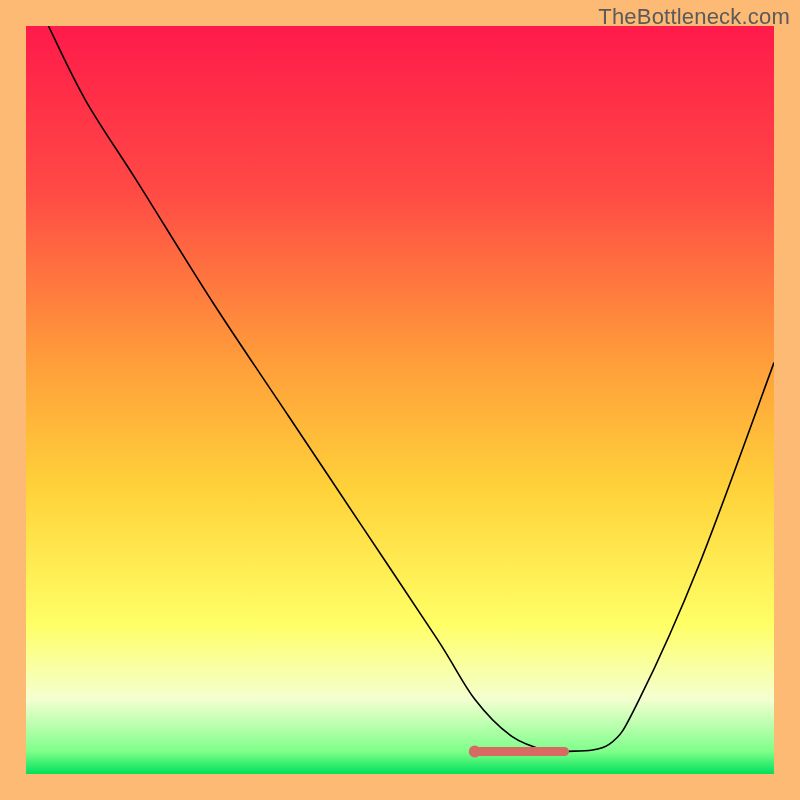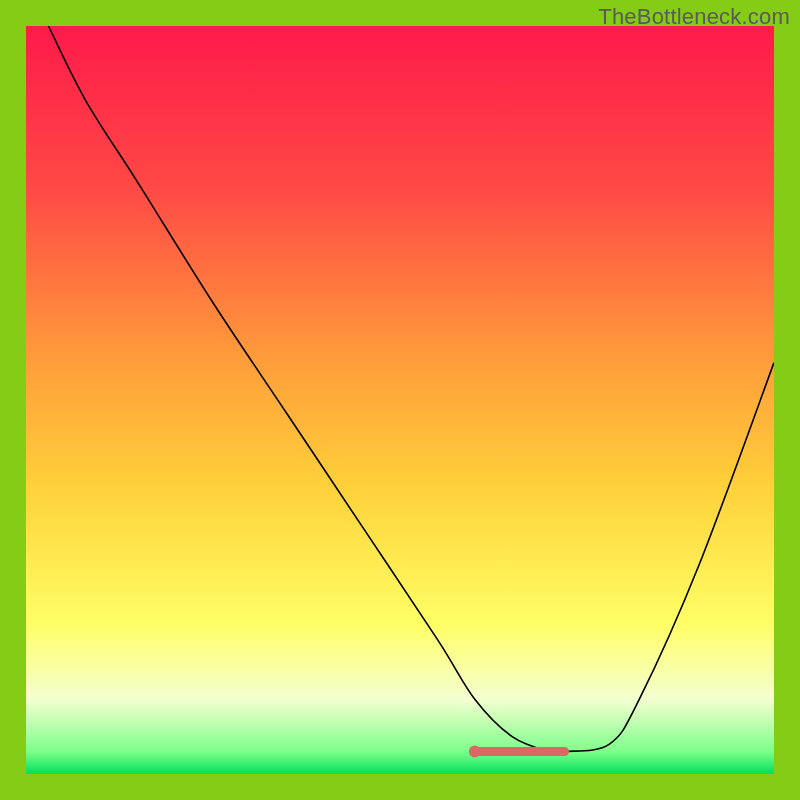--- a/index.html
+++ b/index.html
@@ -8,21 +8,21 @@
     width: 800px;
     height: 800px;
     background: #000;
     font-family: Arial, Helvetica, sans-serif;
     overflow: hidden;
   }
   .frame {
     position: relative;
     width: 800px;
     height: 800px;
-    background: #84cc16;
+    background: #fdba74;
   }
   .watermark {
     position: absolute;
     top: 4px;
     right: 10px;
     color: #5a5a5a;
     font-size: 22px;
     font-weight: 500;
     letter-spacing: 0.2px;
     z-index: 5;

